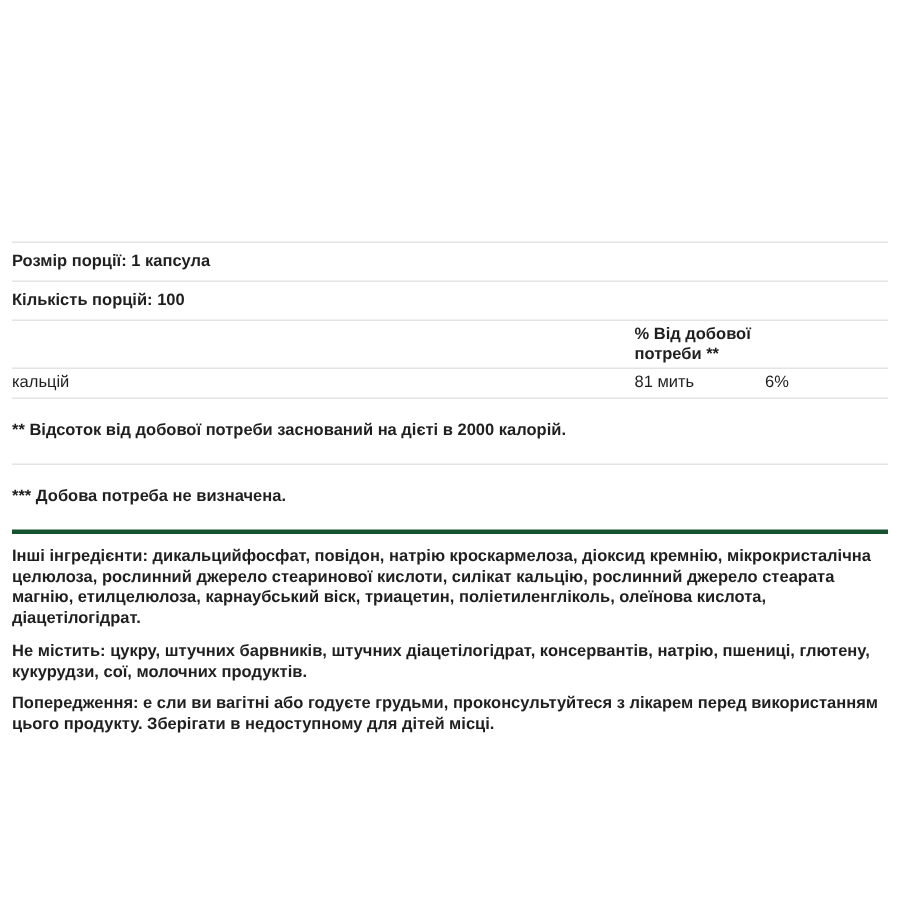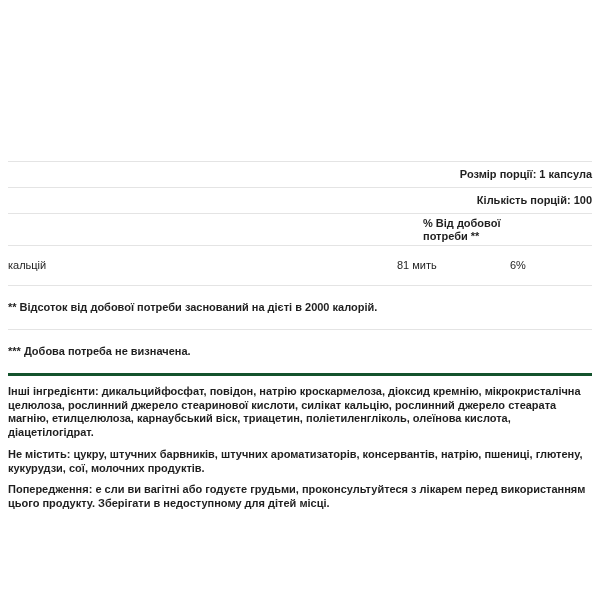--- a/index.html
+++ b/index.html
@@ -16,37 +16,35 @@
     margin: 161px 8px 0 8px;
     font-size: 11px;
   }
   .row {
     border-top: 1px solid #e4e4e4;
   }
   .serving {
     font-weight: 700;
     padding: 6px 0;
     line-height: 13px;
-    text-align: right;
   }
   .grid {
     display: grid;
     grid-template-columns: 1fr 87px 82px;
     column-gap: 0;
   }
   .header-row {
     padding: 3px 0 2px 0;
     font-weight: 700;
     line-height: 13px;
   }
   .data-row {
-    padding: 13px 0;
+    padding: 3px 0;
     line-height: 13px;
     font-weight: 400;
-    gap: 26px;
   }
   .footnote {
     padding: 15px 0;
     font-weight: 700;
     line-height: 13px;
   }
   .footnote.last {
     border-bottom: 3px solid #14532d;
   }
   .para {
@@ -78,17 +76,17 @@
     <div>6%</div>
   </div>
 
 
   <div class="row footnote">** Відсоток від добової потреби заснований на дієті в 2000 калорій.</div>
 
   <div class="row footnote last">*** Добова потреба не визначена.</div>
 
   <p class="para">Інші інгредієнти: дикальцийфосфат, повідон, натрію кроскармелоза, діоксид кремнію, мікрокристалічна целюлоза, рослинний джерело стеаринової кислоти, силікат кальцію, рослинний джерело стеарата магнію, етилцелюлоза, карнаубський віск, триацетин, поліетиленгліколь, олеїнова кислота, діацетілогідрат.</p>
 
-  <p class="para">Не містить: цукру, штучних барвників, штучних ароматизаторів, консервантів, натрію, пшениці, глютену, кукурудзи, сої, молочних продуктів.</p>
+  <p class="para">Не містить: цукру, штучних барвників, штучних діацетілогідрат, консервантів, натрію, пшениці, глютену, кукурудзи, сої, молочних продуктів.</p>
 
   <p class="para warnings">Попередження: е сли ви вагітні або годуєте грудьми, проконсультуйтеся з лікарем перед використанням цього продукту. Зберігати в недоступному для дітей місці.</p>
 
 </div>
 
 </body></html>

